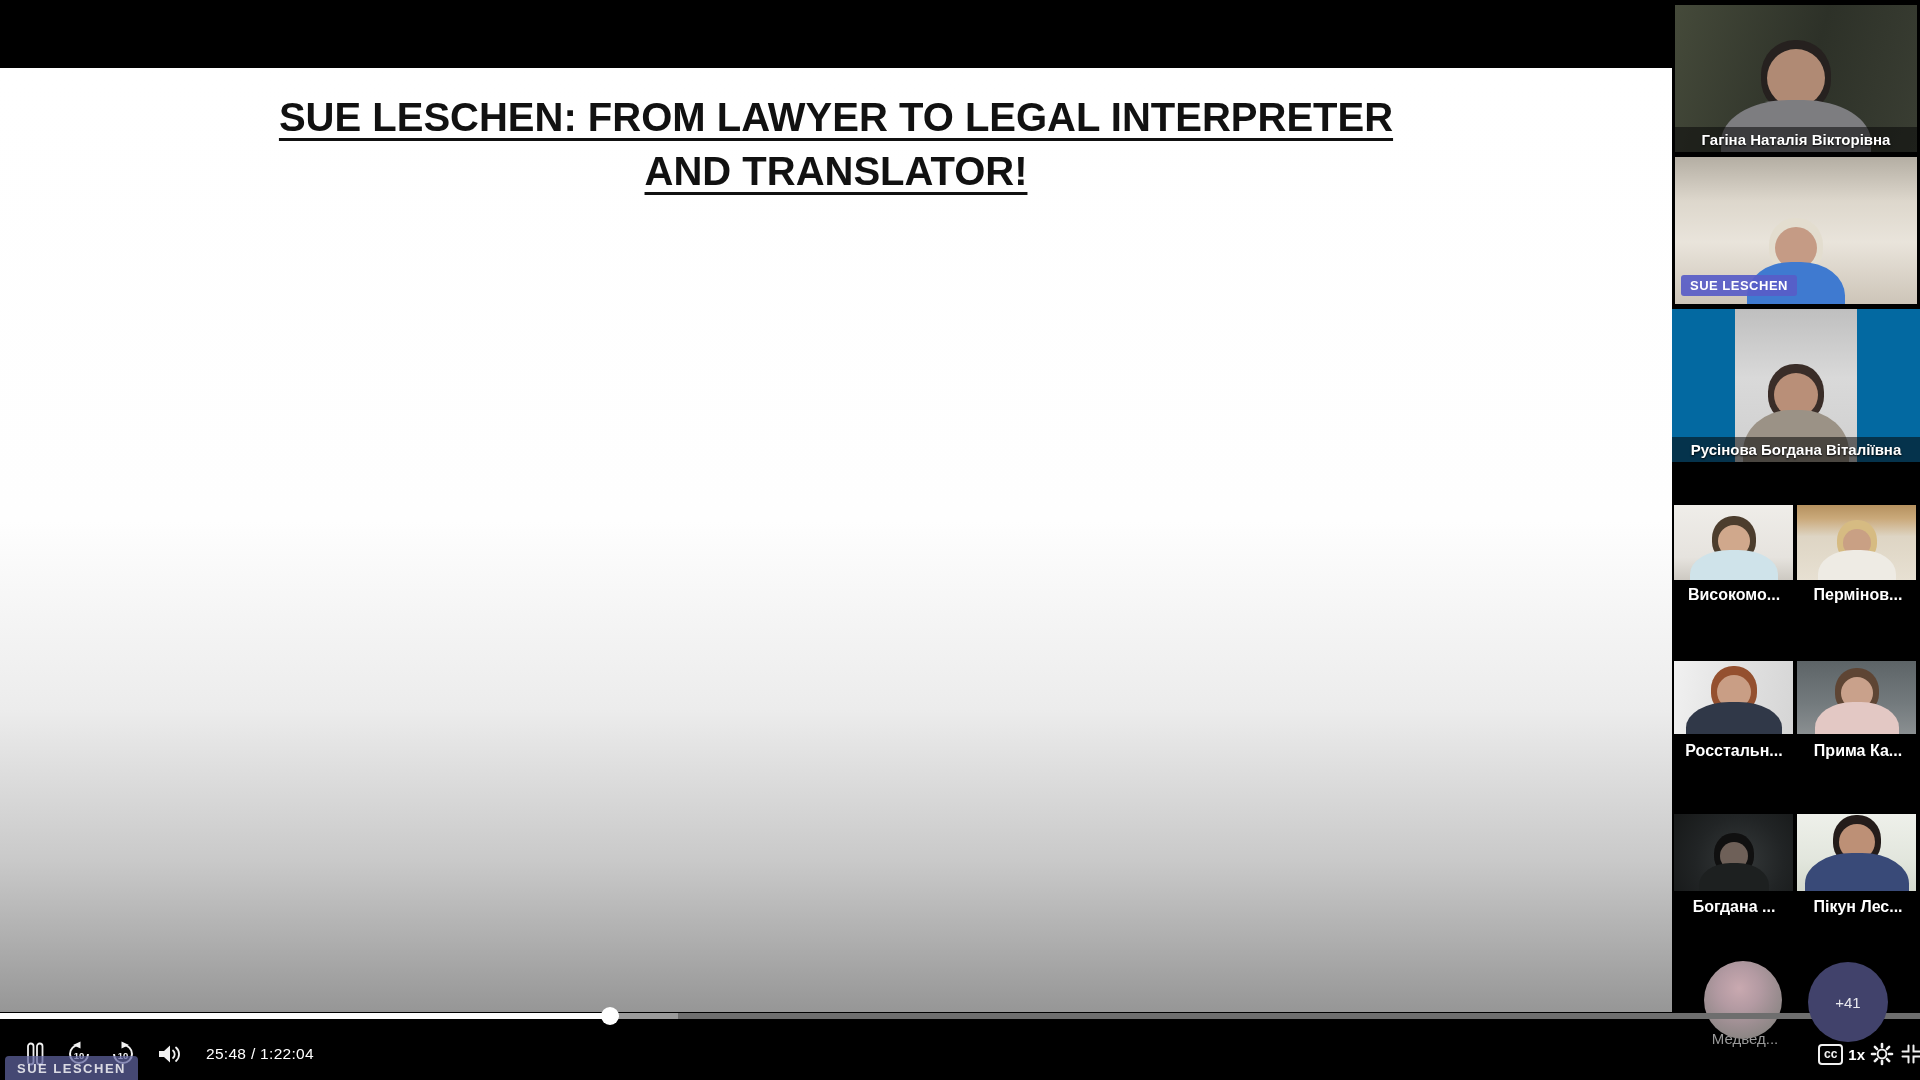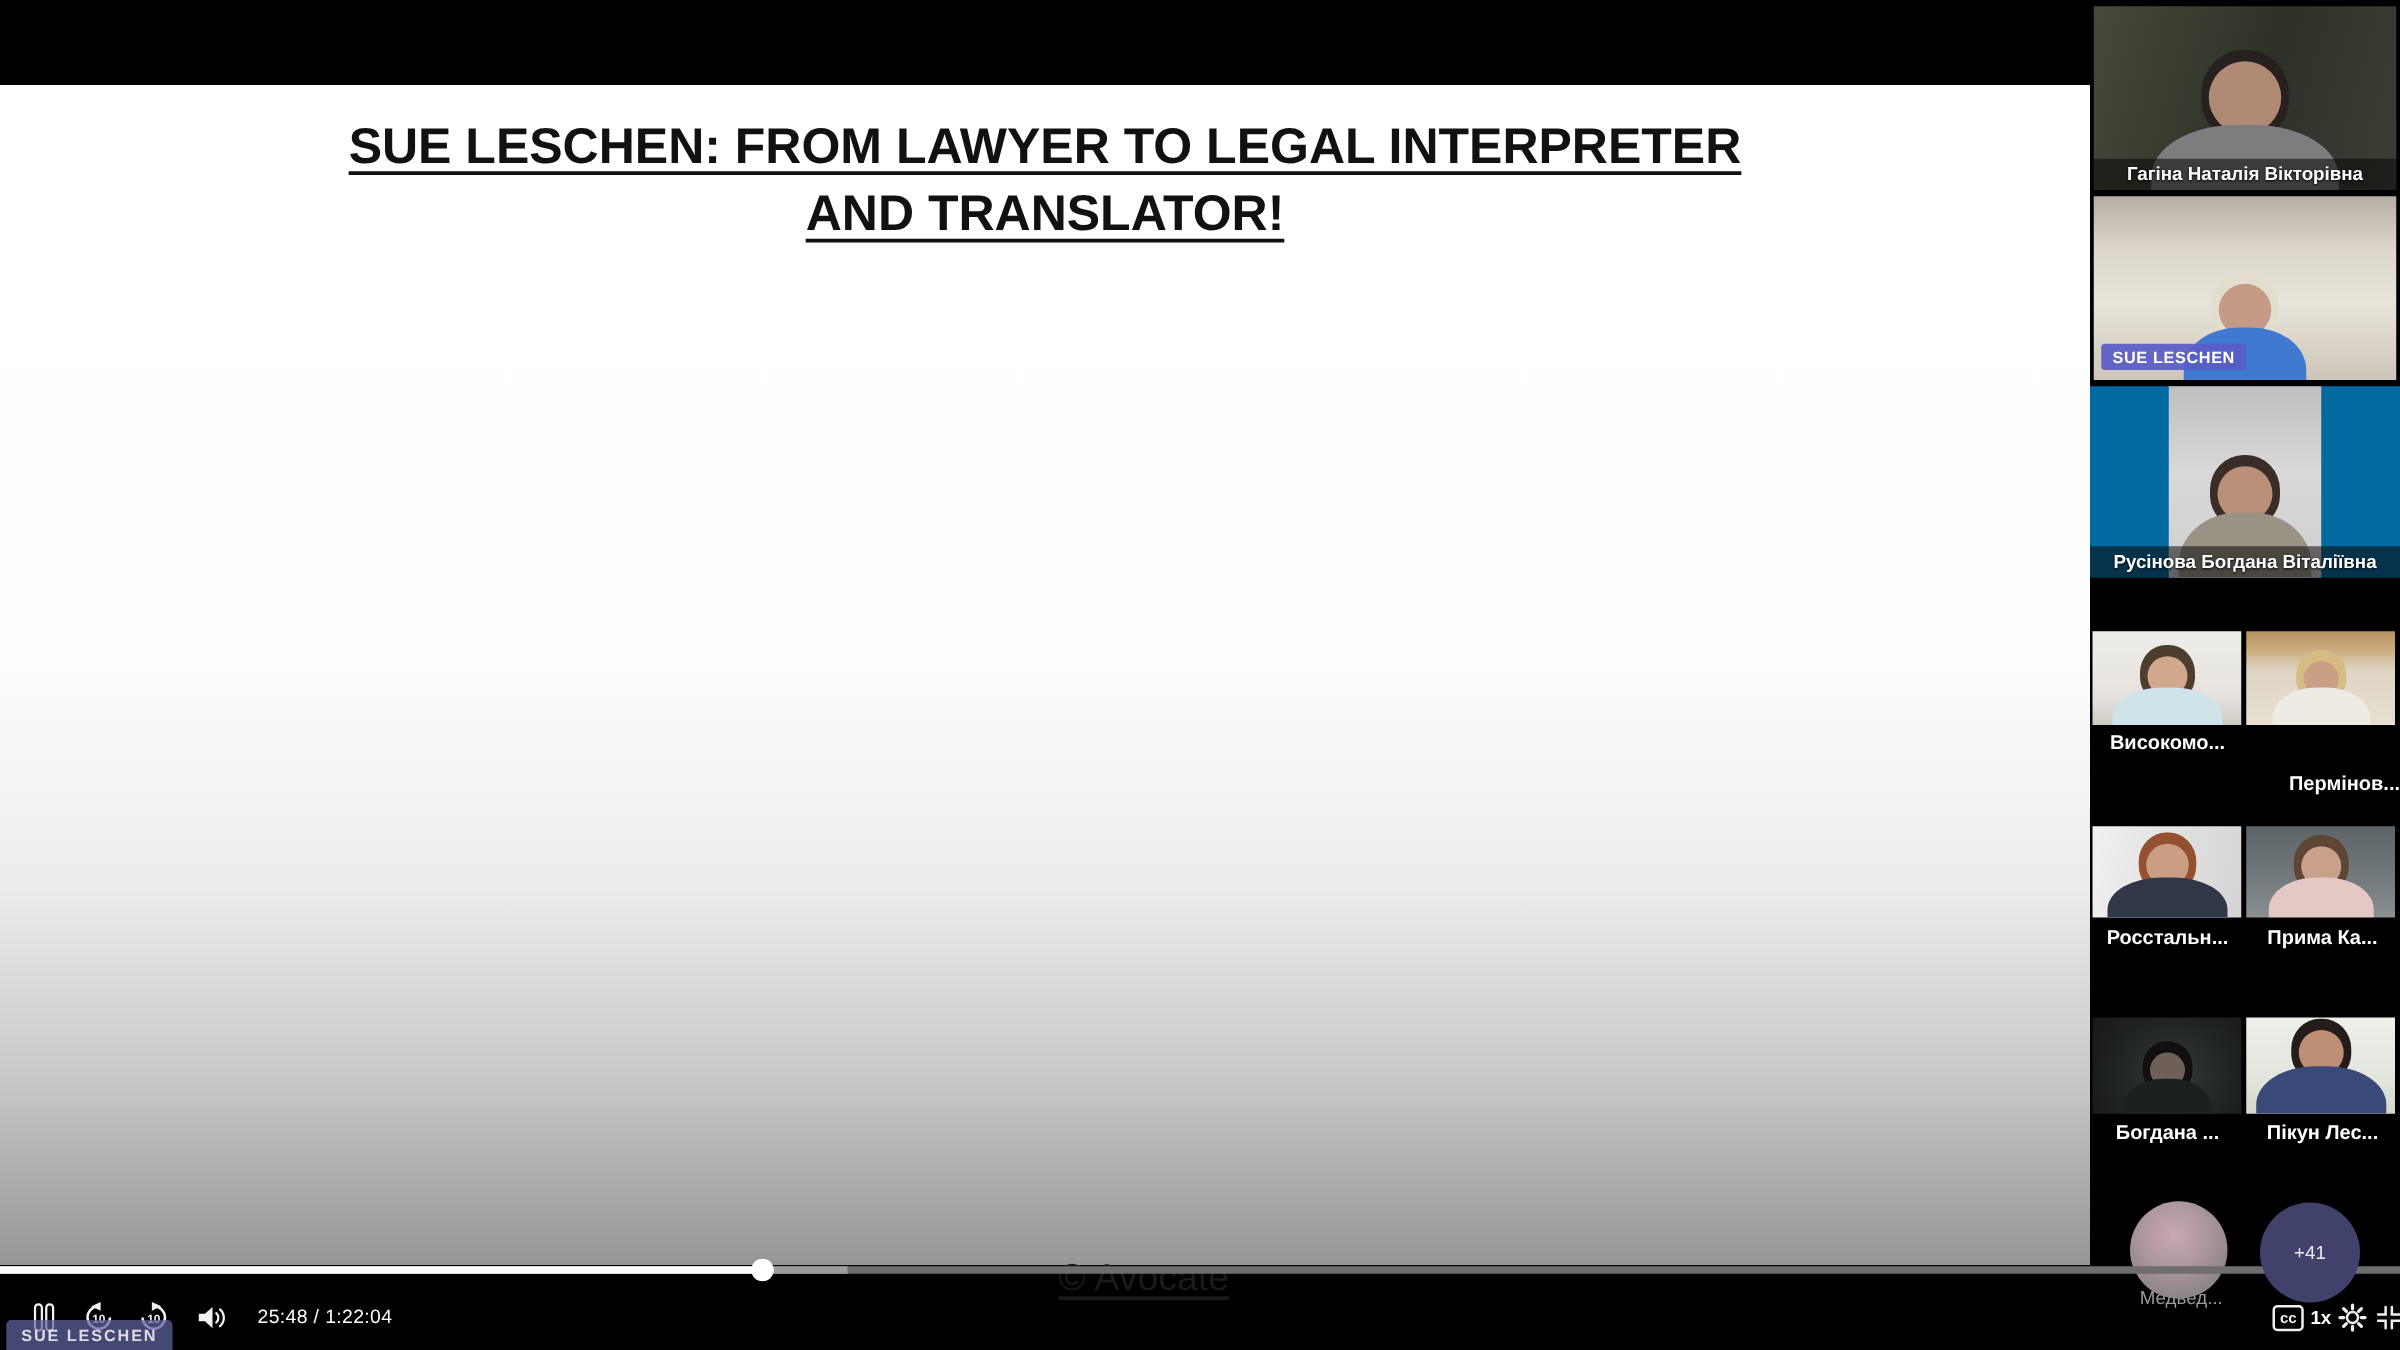--- a/index.html
+++ b/index.html
@@ -97,21 +97,20 @@
       font-weight:600;letter-spacing:1.5px;white-space:nowrap;}
   .ml22{margin-left:22px}.ml16{margin-left:16px}.ml14{margin-left:14px}.ml18{margin-left:18px}
 </style>
 </head>
 <body>
 
 <div class="root">
 
   <div class="slide">
     <h1 class="slide-title">SUE LESCHEN: FROM LAWYER TO LEGAL INTERPRETER AND TRANSLATOR!</h1>
-    <div class="slide-footer">© Avocate</div>
   </div>
 
   <div class="sidebar">
 
     <div class="tile t1">
       <div class="person">
           <div class="hair"></div>
           <div class="head"></div>
           <div class="torso"></div>
         </div>
@@ -146,21 +145,21 @@
         </div>
     </div>
     <div class="tile t4b">
       <div class="person">
           <div class="hair"></div>
           <div class="head"></div>
           <div class="torso"></div>
         </div>
     </div>
     <div class="pair-label" style="left:0;top:586px;width:124px;">Високомо...</div>
-    <div class="pair-label" style="left:124px;top:619px;width:124px;text-align:right;">Пермінов...</div>
+    <div class="pair-label" style="left:124px;top:586px;width:124px;">Пермінов...</div>
 
     <div class="tile t5a">
       <div class="person">
           <div class="hair"></div>
           <div class="head"></div>
           <div class="torso"></div>
         </div>
     </div>
     <div class="tile t5b">
       <div class="person">

